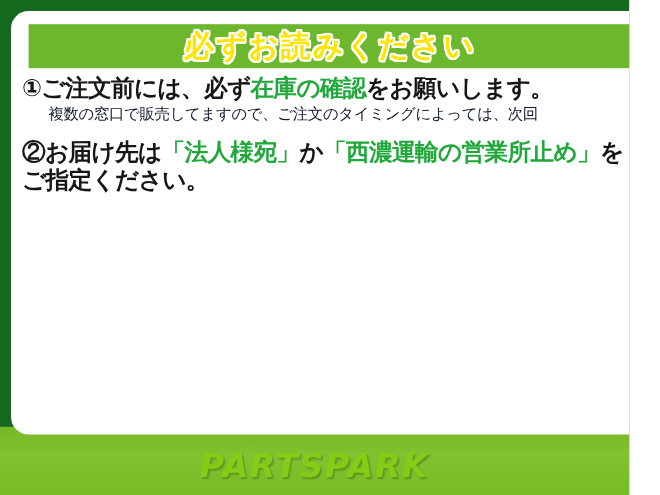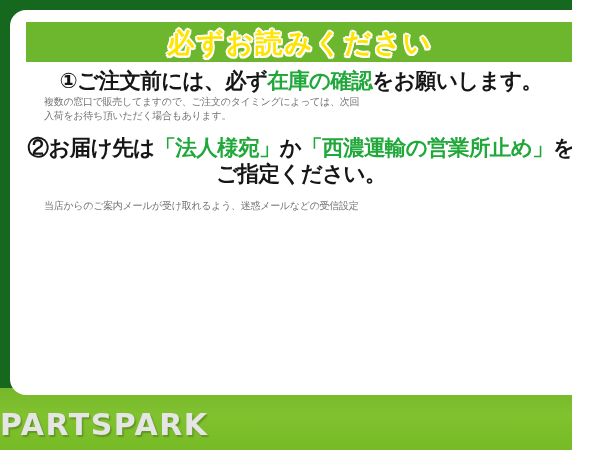--- a/index.html
+++ b/index.html
@@ -86,56 +86,57 @@
   }
 
   .item-heading {
     font-size: 21.5px;
     font-weight: bold;
     color: #161616;
     line-height: 1.22;
     letter-spacing: -0.6px;
     padding-left: 2px;
     white-space: nowrap;
-    text-align: center;
   }
   .item-heading.wrap {
     white-space: normal;
     font-family: Liberation Mono, monospace;
   }
   .hl {
     color: #21a83b;
   }
 
   .item-sub {
-    font-size: 10px;
-    color: #737373;
+    font-size: 14px;
+    color: #0f172a;
     line-height: 1.42;
     letter-spacing: -0.3px;
     padding-left: 26px;
     margin-top: 1px;
   }
   .item-sub div {
     white-space: nowrap;
   }
 
   #item-1 { margin-top: 0px; }
   #item-2 { margin-top: 12px; }
   #item-3 { margin-top: 11px; }
 
   #footer-logo {
     position: absolute;
     left: 0;
     right: 0;
     bottom: 8px;
-    color: #e5e5e5;
+    text-align: center;
+    color: #84cc16;
     font-size: 30px;
     font-weight: bold;
     letter-spacing: 1.5px;
     text-shadow: 1.5px 1.5px 1.5px rgba(0,0,0,0.22);
+    font-style: italic;
   }
 </style>
 </head>
 <body>
 
 <div id="banner">
 
   <div id="footer-band"></div>
 
   <div id="card">
@@ -145,33 +146,31 @@
     </div>
 
     <div id="items">
 
       <div class="item" id="item-1">
         <div class="item-heading">
           <span>①</span><span>ご注文前には、必ず</span><span class="hl">在庫の確認</span><span>をお願いします。</span>
         </div>
         <div class="item-sub">
           <div>複数の窓口で販売してますので、ご注文のタイミングによっては、次回</div>
-          <div>入荷をお待ち頂いただく場合もあります。</div>
         </div>
       </div>
 
       <div class="item" id="item-2">
         <div class="item-heading wrap">
           <span>②</span><span>お届け先は</span><span class="hl">「法人様宛」</span><span>か</span><span class="hl">「西濃運輸の営業所止め」</span><span>をご指定ください。</span>
         </div>
       </div>
 
       <div class="item" id="item-3">
         <div class="item-sub">
-          <div>当店からのご案内メールが受け取れるよう、迷惑メールなどの受信設定</div>
         </div>
       </div>
 
     </div>
   </div>
 
   <div id="footer-logo">PARTSPARK</div>
 
 </div>
 

